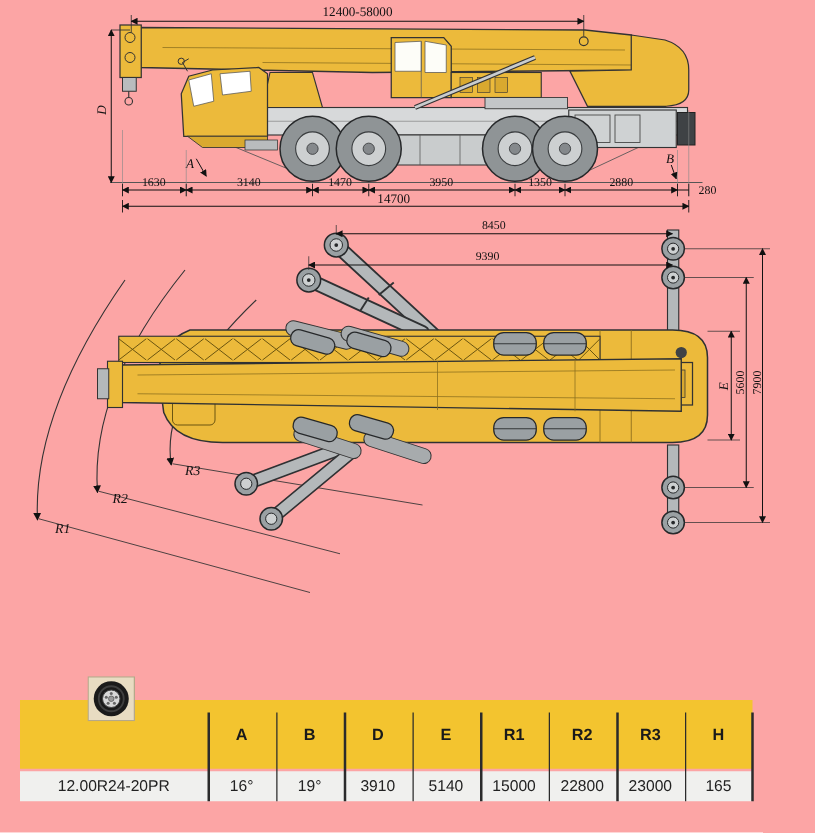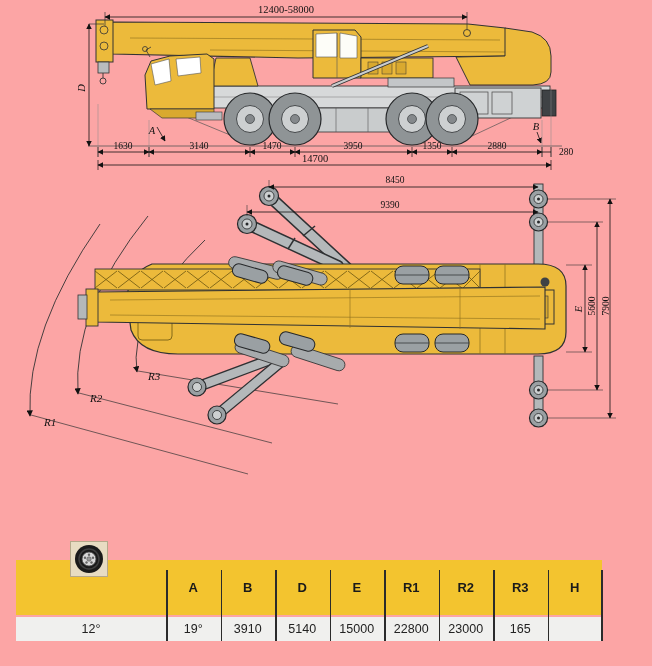--- a/index.html
+++ b/index.html
@@ -379,21 +379,22 @@
     <div class="cell">A</div>
     <div class="cell">B</div>
     <div class="cell">D</div>
     <div class="cell">E</div>
     <div class="cell">R1</div>
     <div class="cell">R2</div>
     <div class="cell">R3</div>
     <div class="cell">H</div>
   </div>
   <div class="tbl-row">
-    <div class="cell">12°</div>
+    <div class="cell">12.00R24-20PR</div>
+    <div class="cell">16°</div>
     <div class="cell">19°</div>
     <div class="cell">3910</div>
     <div class="cell">5140</div>
     <div class="cell">15000</div>
     <div class="cell">22800</div>
     <div class="cell">23000</div>
     <div class="cell">165</div>
   </div>
 </div>
 

